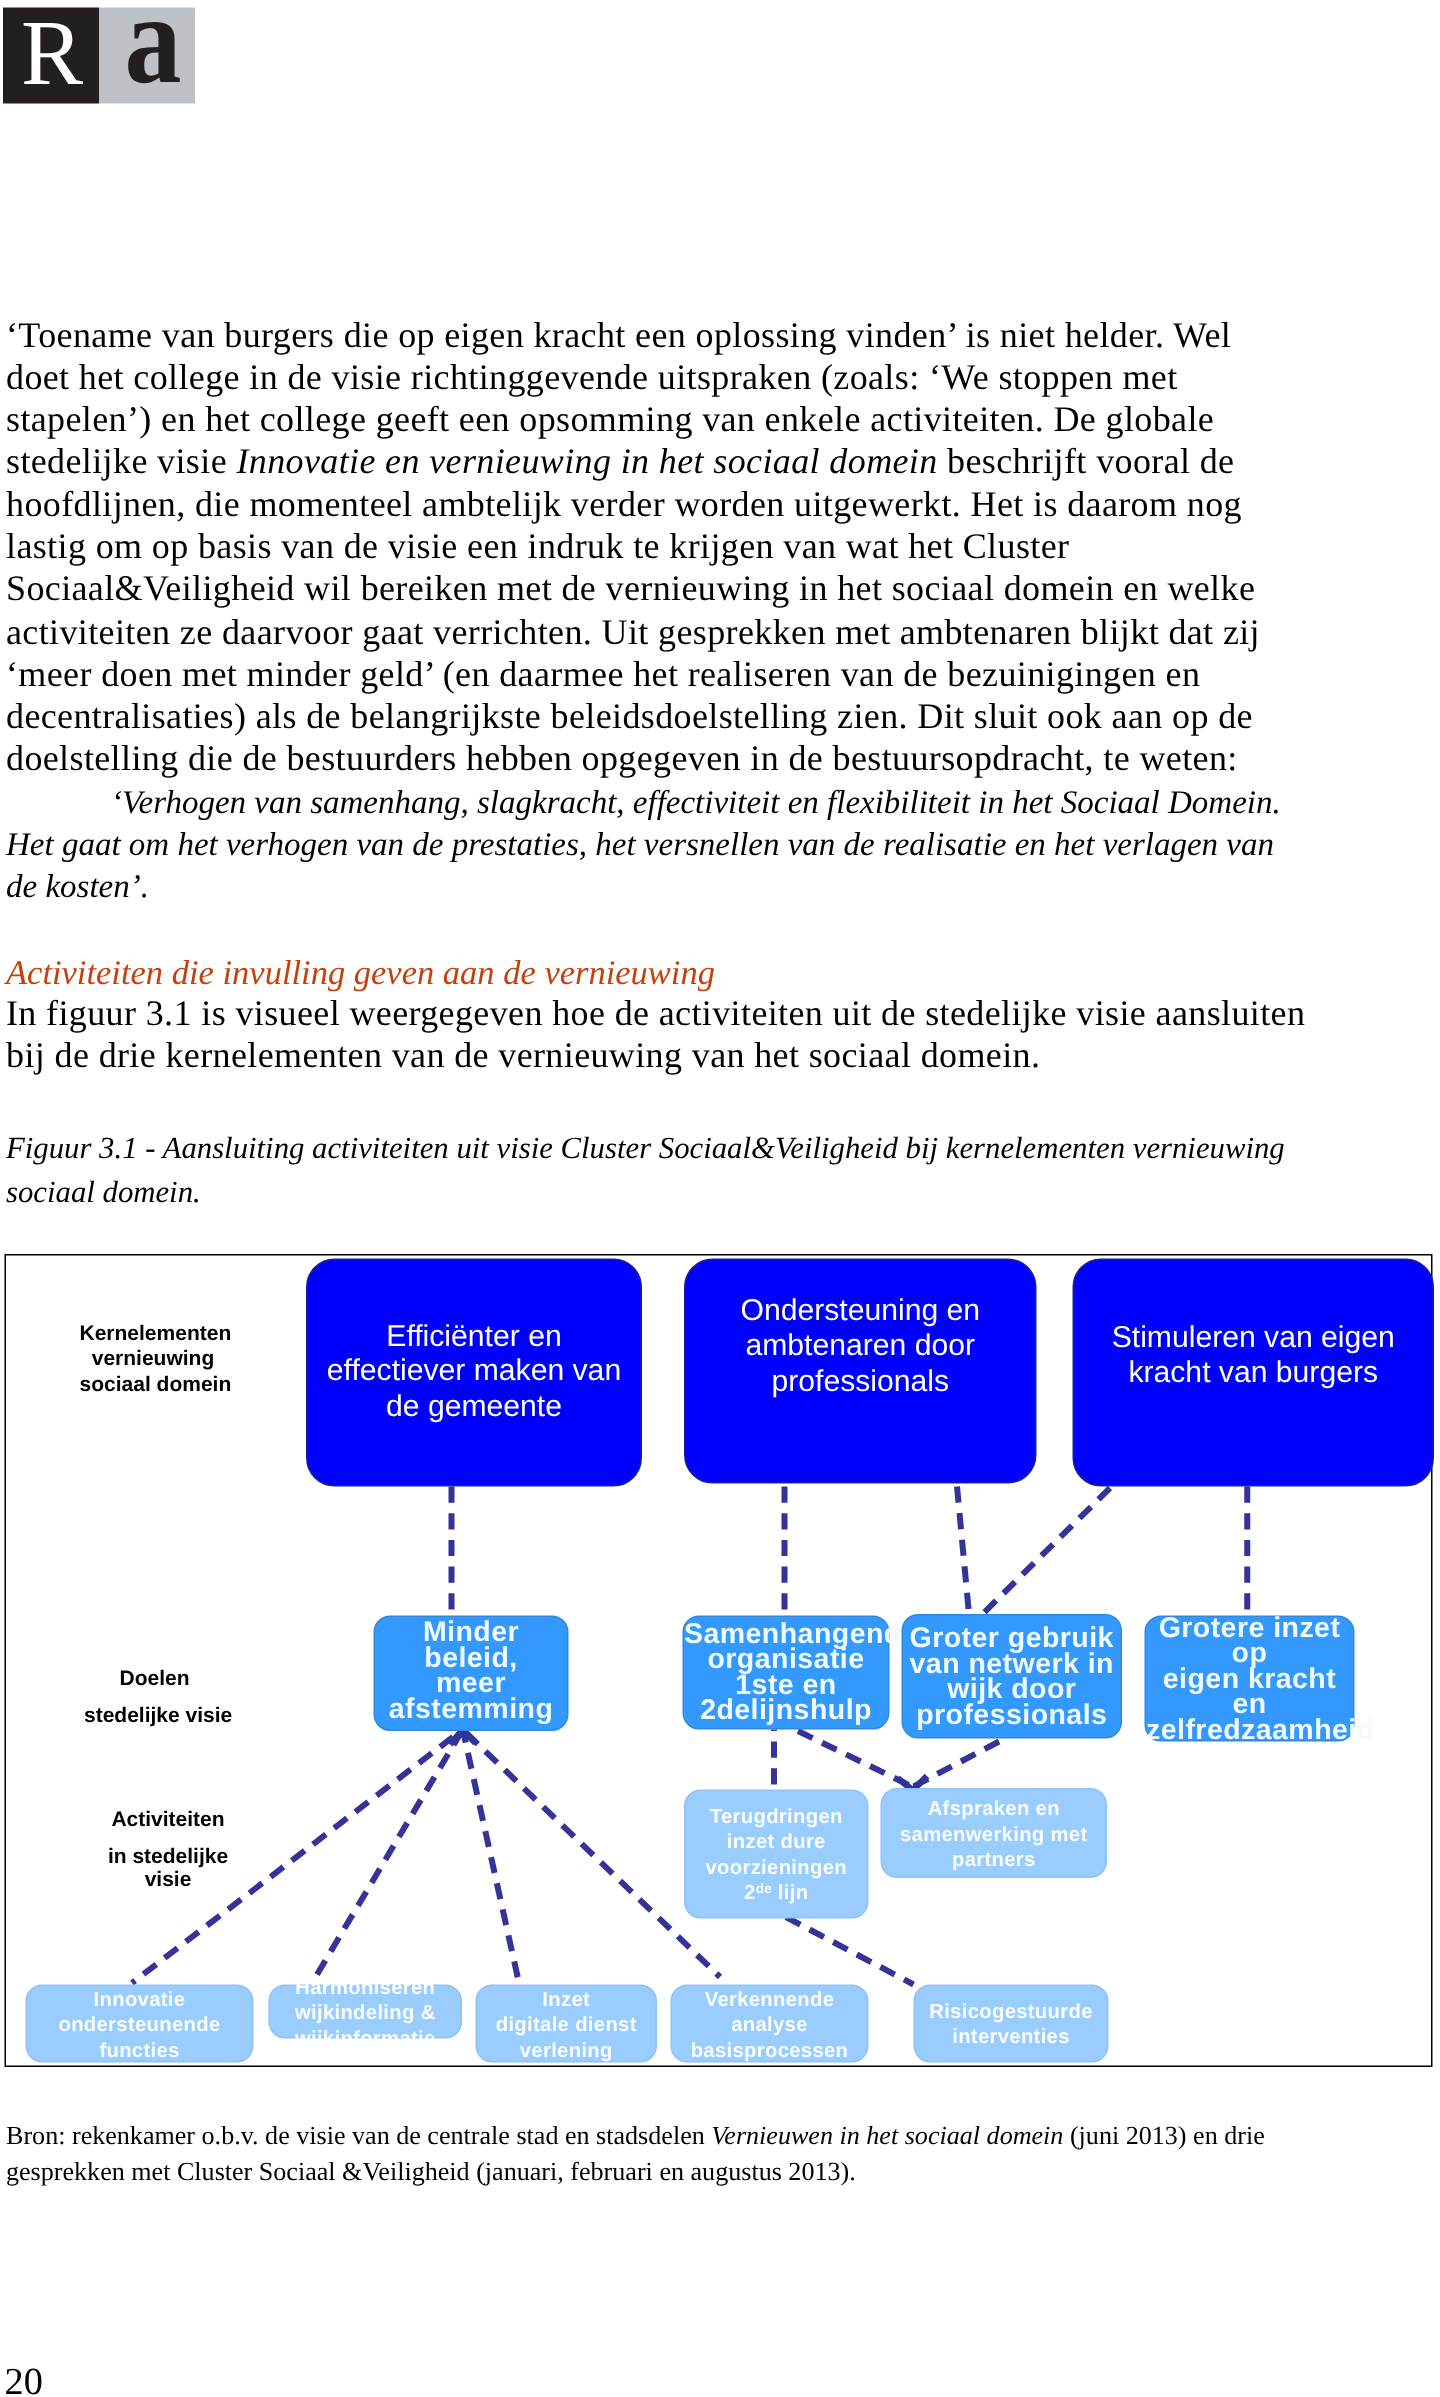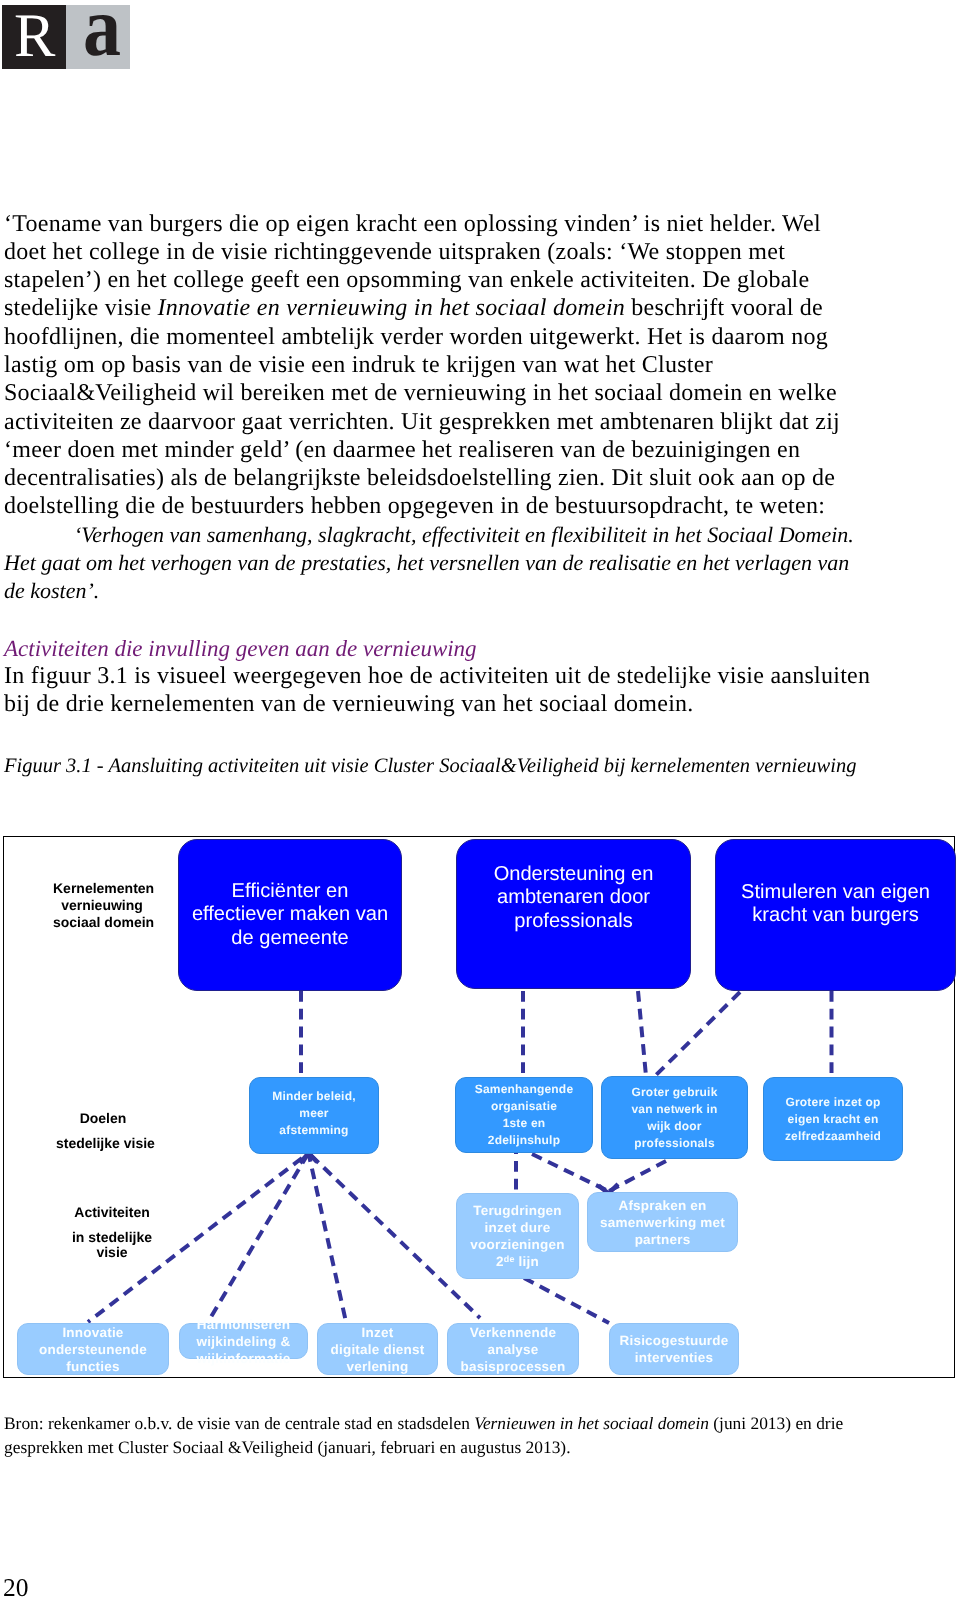--- a/index.html
+++ b/index.html
@@ -16,42 +16,42 @@
   #logo-r{font-size:62px;left:12px;top:0px;width:auto;}
   #logo-a{font-weight:bold;font-size:76px;left:17px;top:-13px;width:auto;
           transform:scaleY(1.12);transform-origin:0 100%;}
 
   
   .tblock{position:absolute;left:4px;color:#000;}
   .tline{white-space:nowrap;}
   .tline i{font-style:italic;}
   #p1{top:209.5px;font-size:24px;line-height:28.3px;letter-spacing:0.0105em;}
   #h1{position:absolute;left:4px;top:636px;font-size:23px;line-height:26px;
-      font-style:italic;letter-spacing:0;color:#701a75;white-space:nowrap;}
+      font-style:italic;letter-spacing:0;color:#c2410c;white-space:nowrap;}
   #p2{top:662px;font-size:24px;line-height:28.05px;letter-spacing:0.0105em;}
   #cap{top:752px;font-size:20.5px;line-height:28.5px;font-style:italic;letter-spacing:0;}
   #src{top:1411px;font-size:17.4px;line-height:24px;letter-spacing:0;}
   #src i{font-style:italic;}
   #pageno{position:absolute;left:3px;top:1573px;font-size:25.5px;line-height:30px;color:#000;}
 
   
   #figure{position:absolute;left:3px;top:836px;width:952px;height:542px;
           border:1.7px solid #000;box-sizing:border-box;background:#fff;}
   #figsvg{position:absolute;left:0;top:0;}
   .rlabel{position:absolute;font-family:"Liberation Sans",sans-serif;font-weight:bold;
           font-size:14px;color:#000;text-align:center;}
   .lline{position:absolute;left:0;width:100%;line-height:14px;white-space:nowrap;margin-left:28px;}
   .node{position:absolute;box-sizing:border-box;display:flex;align-items:center;
         justify-content:center;text-align:center;
         font-family:"Liberation Sans",sans-serif;}
   .node > span{display:block;width:100%;}
   .n-dark{background:#0000ff;border:1px solid #1f1f8f;border-radius:19px;
           font-size:20.1px;line-height:23.5px;color:#ffffff;}
   .n-mid{background:#3399ff;border:1px solid #2e8ae0;border-radius:11px;
-         font-weight:bold;font-size:12px;line-height:17px;color:#f0faff;letter-spacing:0.016em;}
+         font-weight:bold;font-size:19px;line-height:17px;color:#f0faff;letter-spacing:0.016em;}
   .n-light{background:#99ccff;border:1px solid #8fc2f5;border-radius:11px;
            font-weight:bold;font-size:13.5px;line-height:17px;color:#fbfeff;letter-spacing:0.016em;}
   .node sup{font-size:0.66em;vertical-align:0.45em;line-height:0;}
 </style>
 </head>
 <body>
 
 <div class="page">
   <div id="logo">
     <div class="logo-half" style="background:#231f20;">
@@ -77,20 +77,21 @@
     <div class="tline" style="font-size:22px;letter-spacing:0;"><i>Het gaat om het verhogen van de prestaties, het versnellen van de realisatie en het verlagen van</i></div>
     <div class="tline" style="font-size:22px;letter-spacing:0;"><i>de kosten’.</i></div>
   </div>
   <div id="h1">Activiteiten die invulling geven aan de vernieuwing</div>
   <div class="tblock" id="p2">
     <div class="tline"><span>In figuur 3.1 is visueel weergegeven hoe de activiteiten uit de stedelijke visie aansluiten</span></div>
     <div class="tline"><span>bij de drie kernelementen van de vernieuwing van het sociaal domein.</span></div>
   </div>
   <div class="tblock" id="cap">
     <div class="tline"><i>Figuur 3.1 - Aansluiting activiteiten uit visie Cluster Sociaal&amp;Veiligheid bij kernelementen vernieuwing</i></div>
+    <div class="tline"><i>sociaal domein.</i></div>
   </div>
   <div class="tblock" id="src">
     <div class="tline"><span>Bron: rekenkamer o.b.v. de visie van de centrale stad en stadsdelen </span><i>Vernieuwen in het sociaal domein</i><span> (juni 2013) en drie</span></div>
     <div class="tline"><span>gesprekken met Cluster Sociaal &amp;Veiligheid (januari, februari en augustus 2013).</span></div>
   </div>
   <div id="pageno">20</div>
   <div id="figure">
     <svg id="figsvg" width="948" height="538" viewBox="0 0 948 538">
       <g fill="none" stroke="#333399" stroke-width="4.0" stroke-dasharray="10.8 7" stroke-linecap="butt">
         <line x1="297" y1="154" x2="297" y2="240"></line>
@@ -119,21 +120,21 @@
       </div>
     <div class="rlabel" style="left:24px;top:274px;width:94px;">
         <div class="lline" style="top:0px;">Doelen</div>
         <div class="lline" style="top:25px;">stedelijke visie</div>
       </div>
     <div class="rlabel" style="left:33px;top:368px;width:94px;">
         <div class="lline" style="top:0px;">Activiteiten</div>
         <div class="lline" style="top:25px;">in stedelijke</div>
         <div class="lline" style="top:40px;">visie</div>
       </div>
-    <div class="node n-dark" style="left:174px;top:2px;width:224px;height:152px;">
+    <div class="node n-dark" style="left:200px;top:2px;width:224px;height:152px;">
         <span>
           <div>Efficiënter en</div>
           <div>effectiever maken van</div>
           <div>de gemeente</div>
         </span>
       </div>
     <div class="node n-dark" style="left:452px;top:2px;width:235px;height:150px;padding-bottom:32px;">
         <span>
           <div>Ondersteuning en</div>
           <div>ambtenaren door</div>

